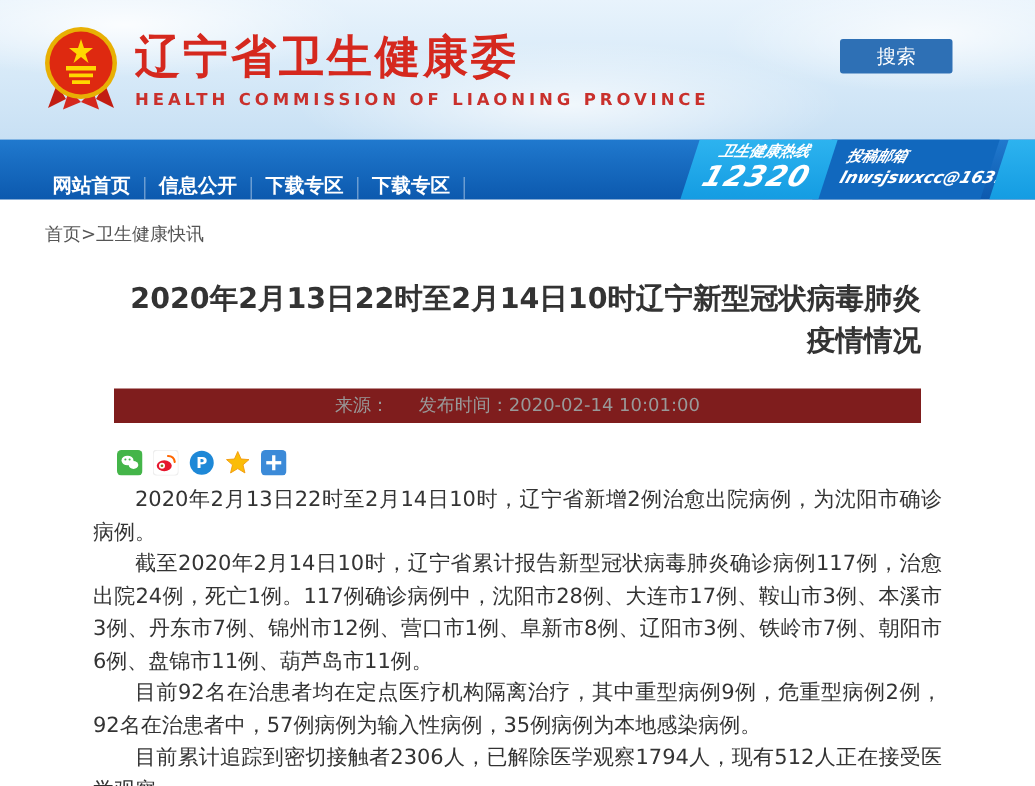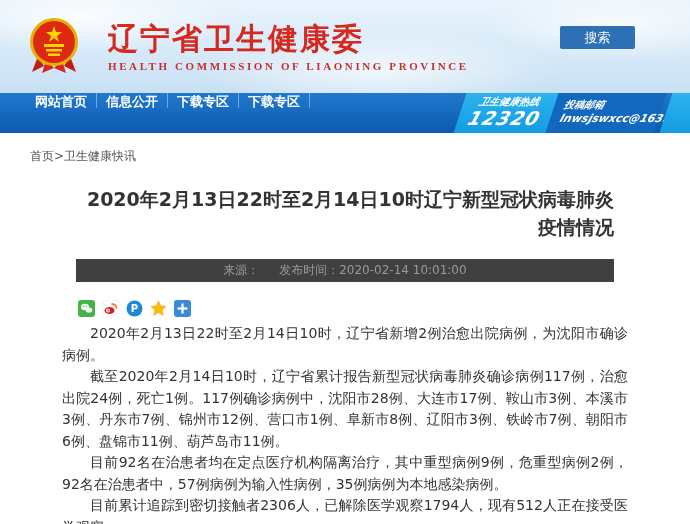--- a/index.html
+++ b/index.html
@@ -9,49 +9,49 @@
   
   .header {
     position:relative; height:93px;
     background:
       radial-gradient(ellipse 220px 50px at 12% 18%, rgba(255,255,255,.85), rgba(255,255,255,0) 70%),
       radial-gradient(ellipse 260px 60px at 55% 75%, rgba(255,255,255,.7), rgba(255,255,255,0) 70%),
       radial-gradient(ellipse 200px 55px at 90% 25%, rgba(255,255,255,.75), rgba(255,255,255,0) 70%),
       linear-gradient(180deg,#e8f3fc 0%, #d6e9f8 55%, #c8e0f4 100%);
   }
   .logo { position:absolute; left:28px; top:16px; width:52px; height:58px; }
-  .brand { position:absolute; left:108px; top:22px;font-family:Liberation Serif, serif; }
+  .brand { position:absolute; left:90px; top:22px; }
   .brand-cn { font-size:30px; font-weight:bold; color:#d5281e; letter-spacing:2px; line-height:34px; }
   .brand-en { font-size:11px; font-weight:bold; color:#c9302c; letter-spacing:2.6px; margin-top:4px; }
   .search-box { position:absolute; right:55px; top:26px; display:flex; }
   .search-input { width:162px; height:23px; border:1px solid #b9c4cd; background:#fff; font-size:12px; padding:0 6px; color:#333; outline:none; }
   .search-input::placeholder { color:#a9a9a9; }
   .search-btn { width:75px; height:23px; border:none; background:#2e70b5; color:#fff; font-size:13px; border-radius:2px; margin-left:2px; cursor:pointer; }
 
   
   .nav { position:relative; height:40px; background:linear-gradient(180deg,#2079ce 0%, #0c59ae 100%); overflow:hidden; }
-  .nav-items { display:flex; align-items:flex-start; height:100%; padding-left:26px; }
+  .nav-items { display:flex; align-items:flex-end; height:100%; padding-left:26px; }
   .nav-item { width:70px; text-align:center; color:#fff; font-size:13px; font-weight:bold; cursor:pointer; }
   .nav-sep { width:1px; height:15px; background:rgba(255,255,255,.38); }
   .nav-deco { position:absolute; top:0; right:0; height:40px; width:230px; }
   .deco-email { position:absolute; top:0; left:88px; width:112px; height:40px; background:#1168be; transform:skewX(-18deg); padding:5px 0 0 14px; color:#fff; font-style:italic; }
   .deco-email .lbl { font-size:10px; font-weight:bold; line-height:13px; }
   .deco-email .val { font-size:11px; font-weight:bold; line-height:15px; }
   .deco-hot { position:absolute; top:0; left:0; width:92px; height:40px; background:linear-gradient(180deg,#2db3ef 0%, #149ce2 100%); transform:skewX(-18deg); text-align:center; color:#fff; font-style:italic; padding-top:3px; }
   .deco-hot .lbl { font-size:10px; font-weight:bold; line-height:12px; }
   .deco-hot .num { font-size:19px; font-weight:bold; line-height:21px; letter-spacing:1px; }
   .deco-end { position:absolute; top:0; left:206px; width:40px; height:40px; background:linear-gradient(180deg,#2db3ef 0%, #149ce2 100%); transform:skewX(-18deg); }
 
   
   .breadcrumb { padding:15px 0 0 30px; font-size:12px; color:#555; }
 
   
   .article { width:566px; margin:0 auto; }
   .article-title { margin:20px 14px 13px; text-align:right; font-size:19px; font-weight:bold; color:#333; line-height:28px; }
-  .meta-bar { margin:18px 14px; background:#404040; height:23px; line-height:23px; text-align:center; font-size:12px; color:#999; }
+  .meta-bar { margin:18px 14px; background:#7f1d1d; height:23px; line-height:23px; text-align:center; font-size:12px; color:#999; }
   .meta-bar span { margin:0 8px; }
   .share-row { display:flex; align-items:center; gap:7px; margin:8px 0 6px 16px; }
   .share-row .ic { width:17px; height:17px; display:inline-block; cursor:pointer; }
   .article-body p { font-size:14px; color:#333; line-height:21.5px; text-indent:2em; text-align:justify; }
 </style>
 </head>
 <body>
 
 <div class="page">
 

